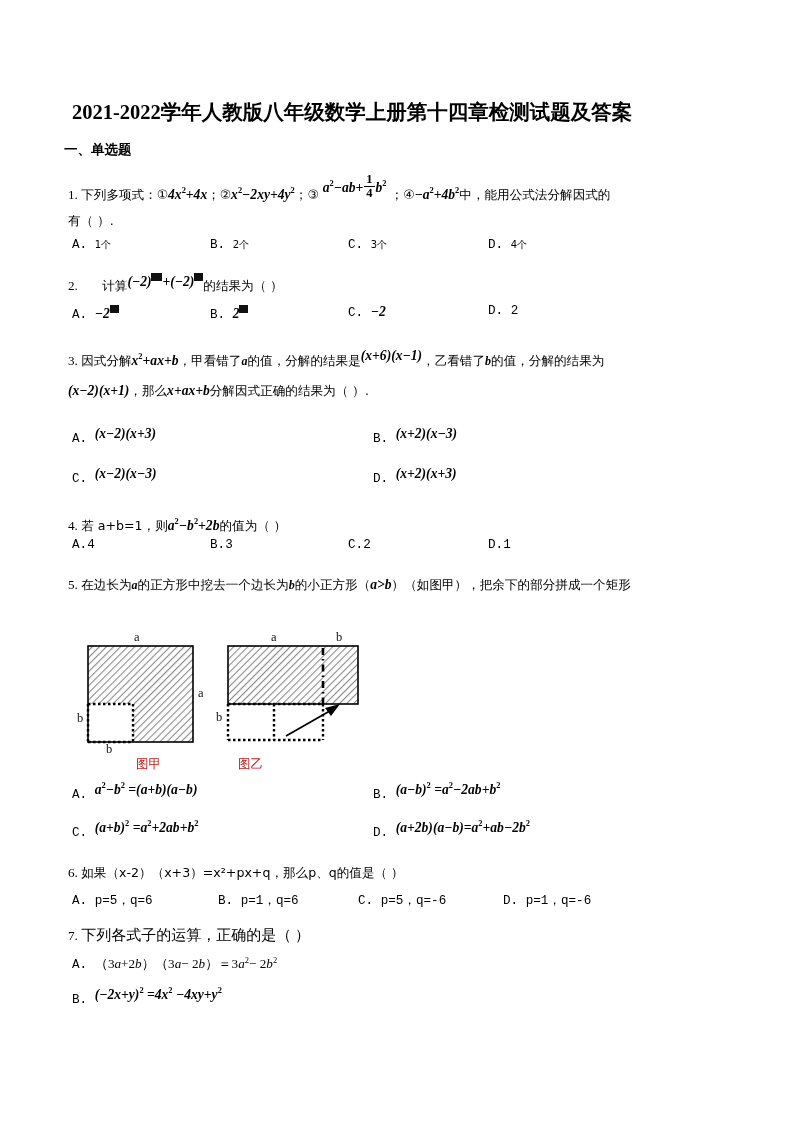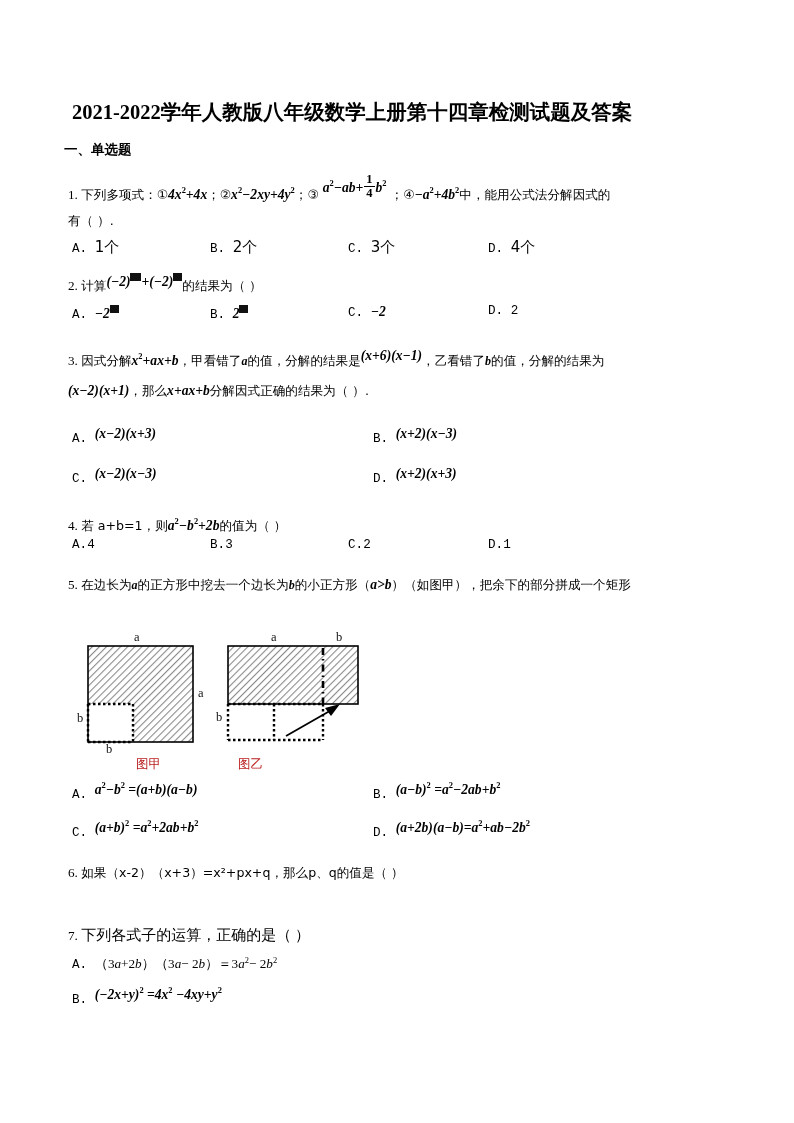--- a/index.html
+++ b/index.html
@@ -124,21 +124,21 @@
     white-space: nowrap;
     font-family: "Liberation Mono", "DejaVu Sans Mono", monospace;
     font-size: 12.6px;
   }
   .opt .lbl {
     font-family: "Liberation Mono", "DejaVu Sans Mono", monospace;
     font-size: 12.6px;
   }
   .opt .cn {
     font-family: "DejaVu Sans", "Liberation Sans", sans-serif;
-    font-size: 15px;
+    font-size: 10px;
   }
   .col-a { left: 4px; }
   .col-b { left: 142px; }
   .col-c { left: 280px; }
   .col-d { left: 420px; }
 
   .col-2a { left: 4px; }
   .col-2b { left: 305px; }
 
   
@@ -182,21 +182,21 @@
   <div class="opts" style="top:238px;height:20px;">
     <div class="opt col-a"><span class="lbl">A.</span> <span class="cn">1个</span></div>
     <div class="opt col-b"><span class="lbl">B.</span> <span class="cn">2个</span></div>
     <div class="opt col-c"><span class="lbl">C.</span> <span class="cn">3个</span></div>
     <div class="opt col-d"><span class="lbl">D.</span> <span class="cn">4个</span></div>
   </div>
 
   <div class="q" style="top:273px;">
     <div class="q-body">
       <span>2.</span>
-      <span style="font-family:'DejaVu Sans','Liberation Sans',sans-serif;font-size:12.6px;">计算</span><span class="m raised" style="top:-4px;">(−2)<span class="blob"></span>+(−2)<span class="blob w2"></span></span><span style="font-family:'DejaVu Sans','Liberation Sans',sans-serif;font-size:12.6px;">的结果为（     ）</span>
+      <span style="font-family:'DejaVu Sans','Liberation Sans',sans-serif;font-size:12.6px;margin-left:21px;">计算</span><span class="m raised" style="top:-4px;">(−2)<span class="blob"></span>+(−2)<span class="blob w2"></span></span><span style="font-family:'DejaVu Sans','Liberation Sans',sans-serif;font-size:12.6px;">的结果为（     ）</span>
     </div>
   </div>
 
   <div class="opts" style="top:304px;height:20px;">
     <div class="opt col-a"><span class="lbl">A.</span> <span class="m">−2<span class="blob w2"></span></span></div>
     <div class="opt col-b"><span class="lbl">B.</span> <span class="m">2<span class="blob w2"></span></span></div>
     <div class="opt col-c"><span class="lbl">C.</span> <span class="m">−2</span></div>
     <div class="opt col-d"><span class="lbl">D.</span> <span class="lbl">2</span></div>
   </div>
 
@@ -298,20 +298,26 @@
     <div class="opt col-2b" style="top:38px;"><span class="lbl">D.</span> <span class="m raised" style="top:-4px;">(<i>a</i>+2<i>b</i>)(<i>a</i>−<i>b</i>)=<i>a</i><sup>2</sup>+<i>ab</i>−2<i>b</i><sup>2</sup></span></div>
   </div>
 
   <div class="q" style="top:860px;">
     <div class="q-body">
       <span>6.</span>
       <span style="font-family:'DejaVu Sans','Liberation Sans',sans-serif;font-size:12.6px;">如果（x-2）（x+3）=x²+px+q，那么p、q的值是（     ）</span>
     </div>
   </div>
 
+  <div class="opts" style="top:892px;height:20px;">
+    <div class="opt col-a"><span class="lbl">A.</span> <span class="lbl">p=5，q=6</span></div>
+    <div class="opt" style="left:150px;"><span class="lbl">B.</span> <span class="lbl">p=1，q=6</span></div>
+    <div class="opt" style="left:290px;"><span class="lbl">C.</span> <span class="lbl">p=5，q=-6</span></div>
+    <div class="opt" style="left:435px;"><span class="lbl">D.</span> <span class="lbl">p=1，q=-6</span></div>
+  </div>
 
   <div class="q" style="top:922px;">
     <div class="q-body">
       <span>7.</span>
       <span style="font-family:Liberation Serif, serif;font-size:15px;">下列各式子的运算，正确的是（     ）</span>
     </div>
   </div>
 
   <div class="opts" style="top:955px;height:60px;">
     <div class="opt col-2a" style="top:0;"><span class="lbl">A.</span> <span class="mp">（3<i>a</i>+2<i>b</i>）（3<i>a</i>− 2<i>b</i>）＝3<i>a</i><sup>2</sup>− 2<i>b</i><sup>2</sup></span></div>

